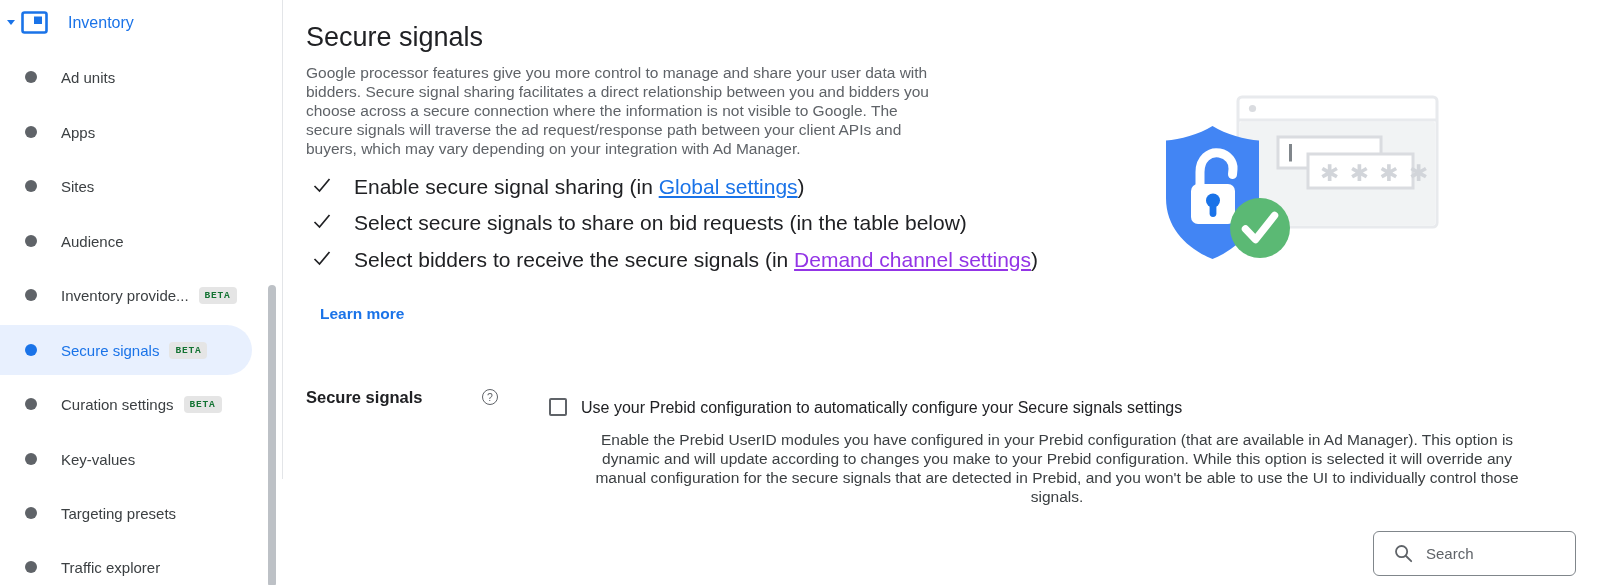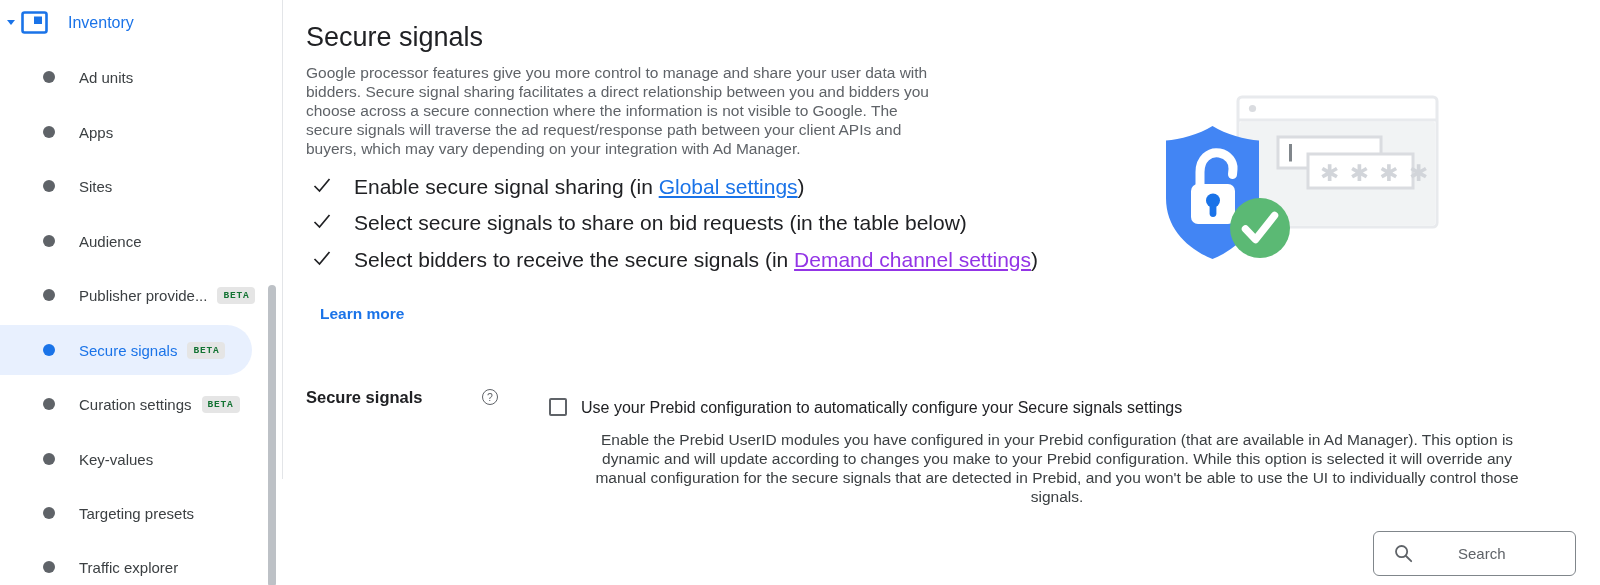--- a/index.html
+++ b/index.html
@@ -8,21 +8,21 @@
   .stage { position:relative; width:1600px; height:585px; }
 
   
   .sidebar { position:absolute; left:0; top:0; width:283px; height:479px;
     border-right:1px solid #e3e5e8; background:#fff; }
   .side-header { position:absolute; left:7px; top:11px; display:flex; align-items:center; cursor:pointer; }
   .tri { width:0; height:0; border-left:4.5px solid transparent; border-right:4.5px solid transparent;
     border-top:5.5px solid #1a73e8; margin-right:6px; }
   .inv-icon { width:27px; height:23px; display:block; }
   .side-header-label { margin-left:20px; font-size:16px; color:#1a73e8; }
-  .nav-item { position:absolute; left:0; width:252px; height:50px; display:flex; align-items:center; cursor:pointer;padding-left:18px; }
+  .nav-item { position:absolute; left:0; width:252px; height:50px; display:flex; align-items:center; cursor:pointer; }
   .nav-item.selected { background:#e8f0fe; border-radius:0 25px 25px 0; }
   .bullet { width:12px; height:12px; border-radius:50%; background:#5f6368; margin-left:25px; flex:0 0 auto; }
   .nav-item.selected .bullet { background:#1a73e8; }
   .nav-label { margin-left:24px; font-size:15px; color:#3c4043; white-space:nowrap; }
   .nav-item.selected .nav-label { color:#1a73e8; }
   .beta-badge { margin-left:10px; font-size:9.5px; font-weight:bold; letter-spacing:0.8px;
     color:#137333; background:#e5e5e5; padding:3px 6px; border-radius:4px;font-family:Liberation Mono, monospace; }
   .beta-badge:empty { display:none; }
   .scroll-thumb { position:absolute; left:268px; top:285px; width:8px; height:302px;
     background:#bdc1c6; border-radius:4px; }
@@ -46,21 +46,21 @@
     font-size:10.5px; color:#5f6368; cursor:pointer; }
   .checkbox { position:absolute; left:549px; top:398px; width:18px; height:18px;
     border:2px solid #5f6368; border-radius:2px; background:#fff; cursor:pointer; }
   .checkbox-label { position:absolute; left:581px; top:399px; width:960px; font-size:16px; color:#202124; }
   .section-desc { position:absolute; left:581px; top:430px; width:952px; font-size:15.5px;
     line-height:19px; color:#3c4043;text-align:center; }
 
   
   .search-box { position:absolute; left:1373px; top:531px; width:203px; height:45px;
     border:1px solid #80868b; border-radius:6px; display:flex; align-items:center;
-    padding-left:20px; background:#fff;gap:32px; }
+    padding-left:20px; background:#fff; }
   .search-icon { width:19px; height:19px; flex:0 0 auto; }
   .search-input { border:none; outline:none; margin-left:13px; width:140px;
     font-size:15px; font-family:"Liberation Sans", sans-serif; color:#202124; background:transparent; }
   .search-input::placeholder { color:#5f6368; }
 
   .illustration { position:absolute; left:1140px; top:88px; width:300px; height:172px; }
 </style>
 </head>
 <body>
 
@@ -92,21 +92,21 @@
       <span class="nav-label">Sites</span>
 
     </div>
     <div class="nav-item" style="top:216px">
       <span class="bullet"></span>
       <span class="nav-label">Audience</span>
 
     </div>
     <div class="nav-item" style="top:270px">
       <span class="bullet"></span>
-      <span class="nav-label">Publisher provide...</span>
+      <span class="nav-label">Inventory provide...</span>
       <span class="beta-badge">BETA</span>
     </div>
     <div class="nav-item selected" style="top:325px">
       <span class="bullet"></span>
       <span class="nav-label">Secure signals</span>
       <span class="beta-badge">BETA</span>
     </div>
     <div class="nav-item" style="top:379px">
       <span class="bullet"></span>
       <span class="nav-label">Curation settings</span>

